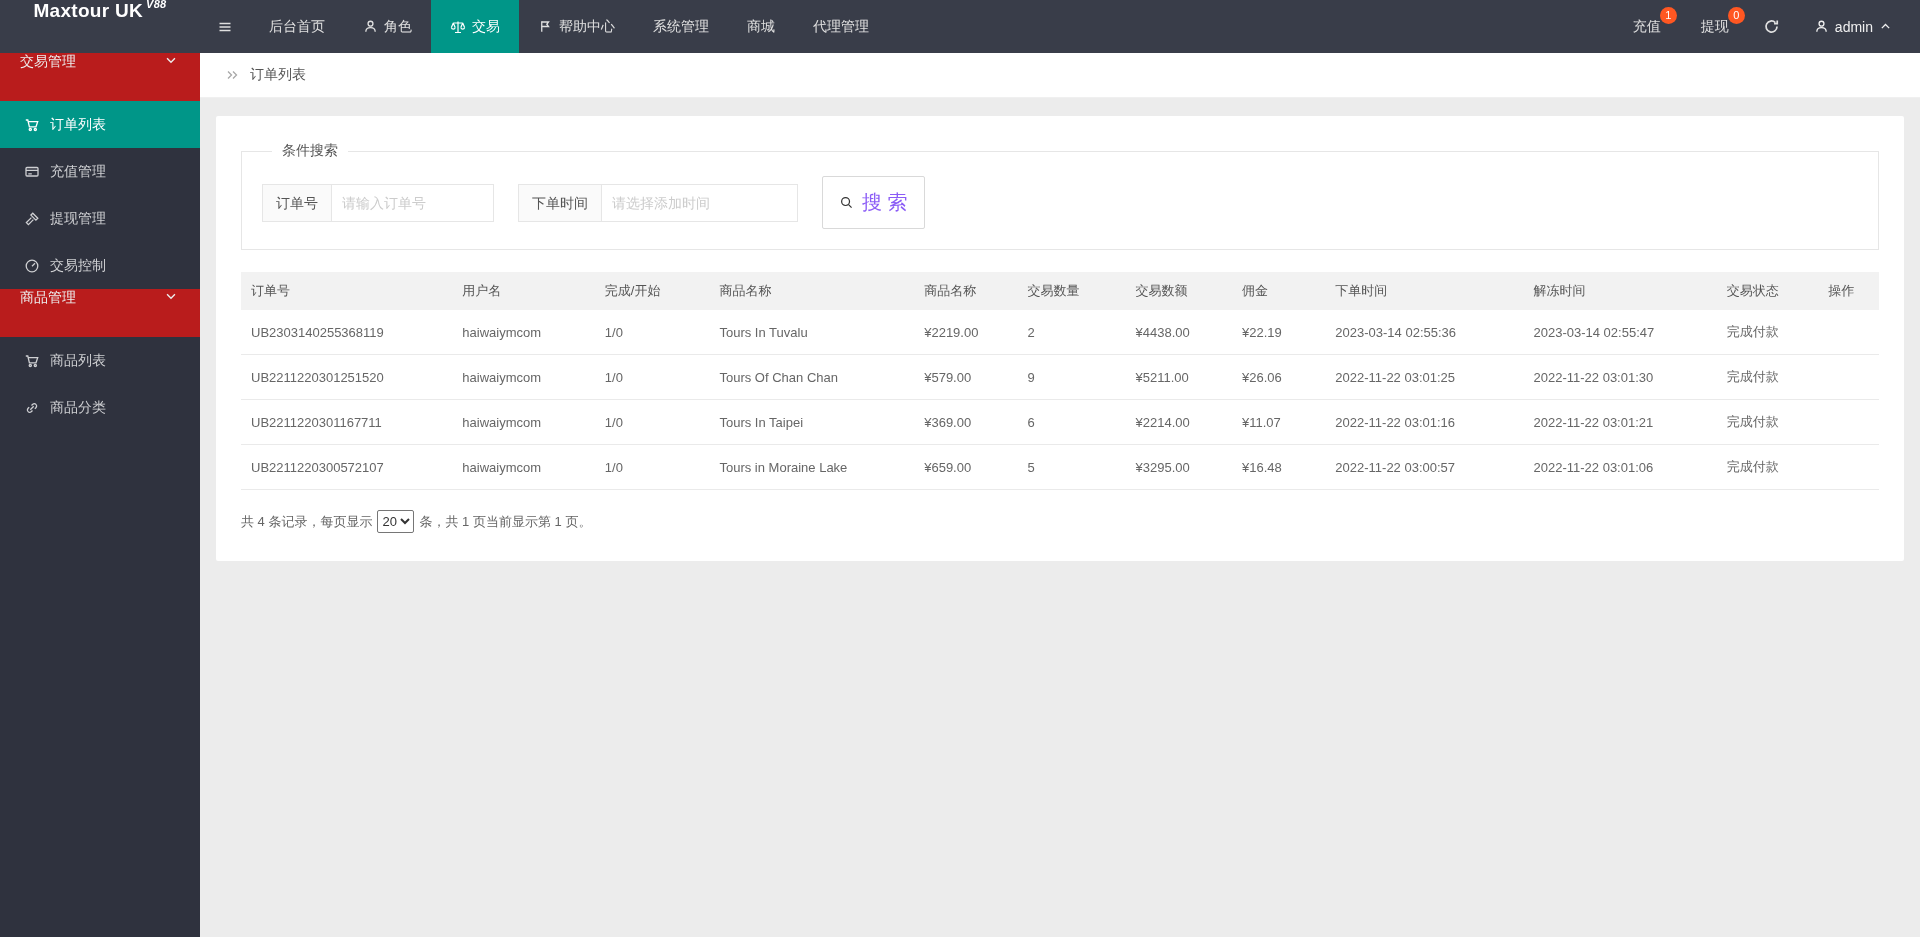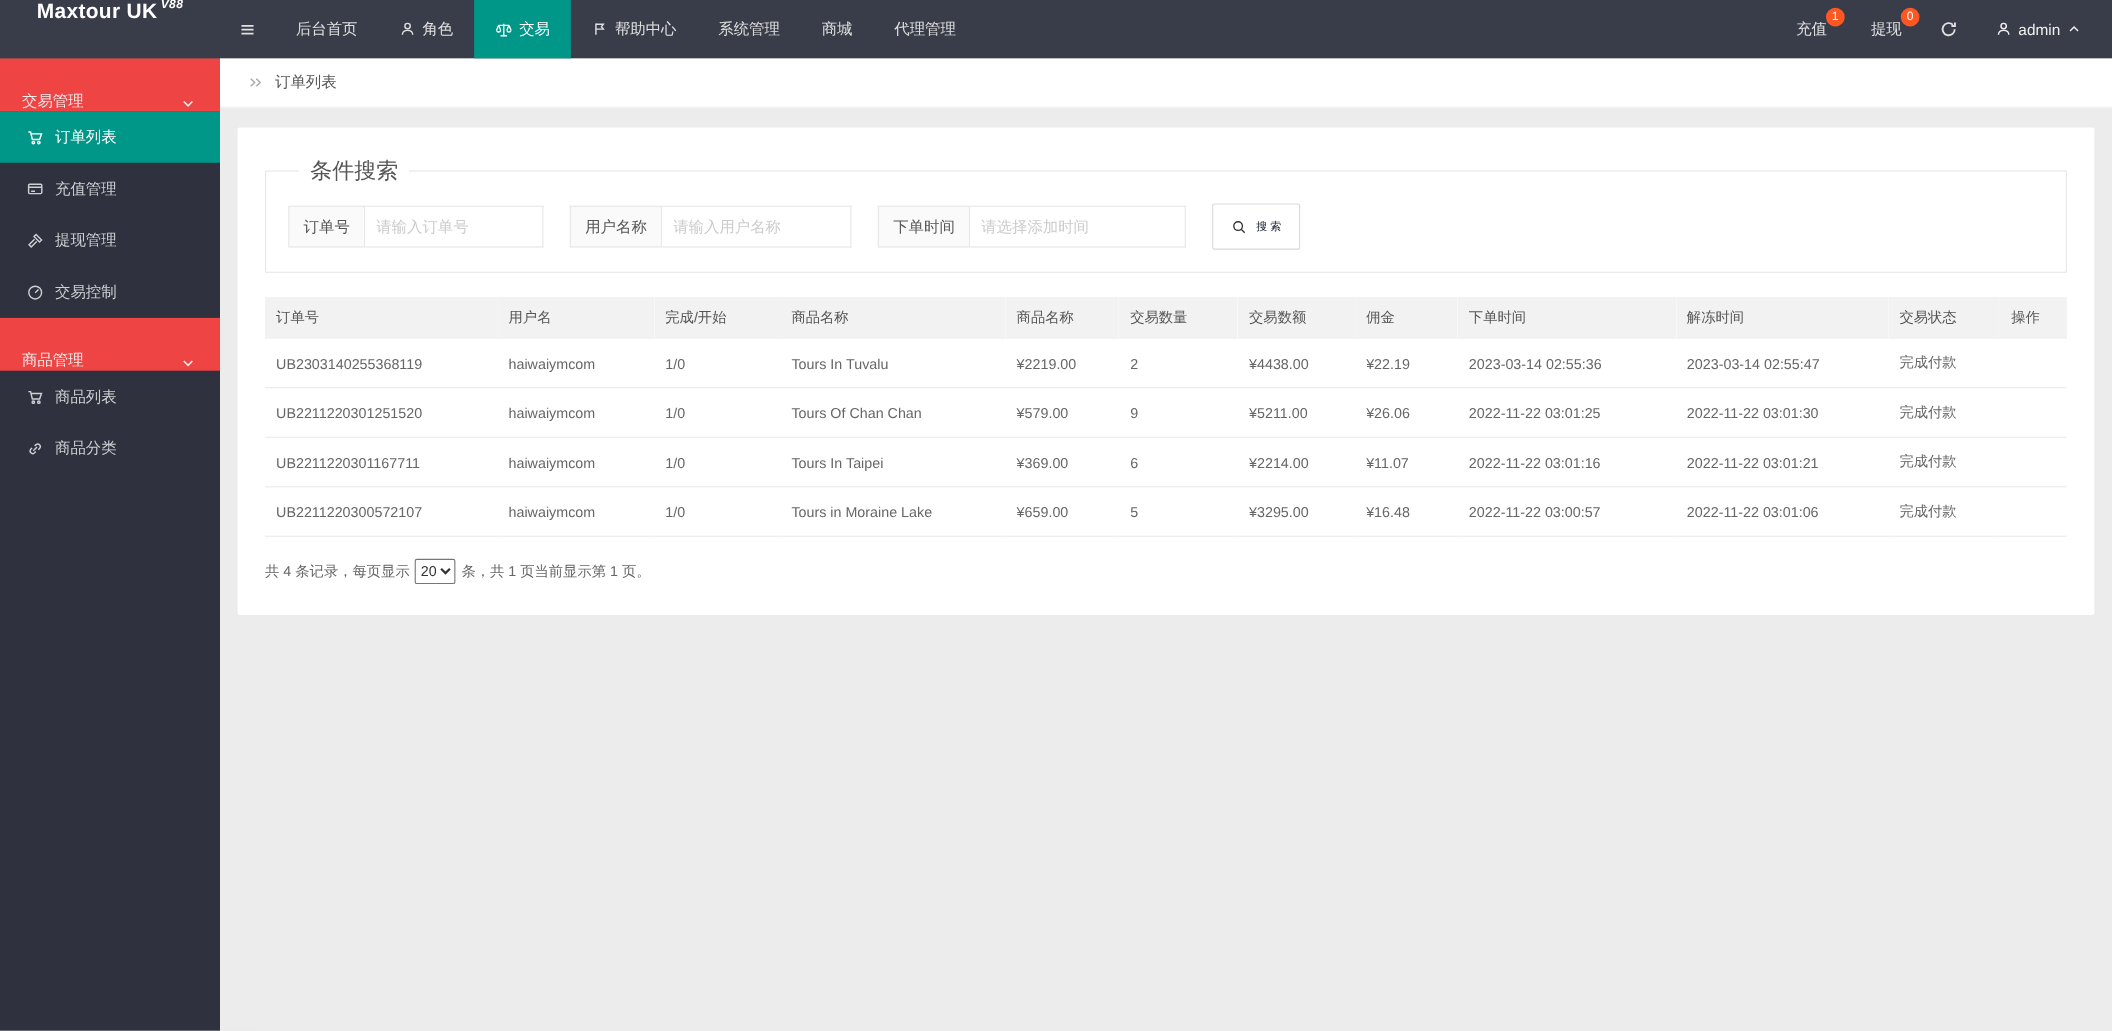--- a/index.html
+++ b/index.html
@@ -19,39 +19,39 @@
   .hamburger { padding:0 17px; }
   .nav-right { margin-left:auto; display:flex; align-items:stretch; padding-right:8px; }
   .badge-wrap { position:relative; display:flex; align-items:center; padding:0 20px; color:#e0e0e0; font-size:14px; cursor:pointer; }
   .badge { position:absolute; top:7px; right:4px; background:#FF5722; color:#fff; font-size:11px; min-width:17px; height:17px; line-height:17px; border-radius:9px; text-align:center; padding:0 4px; }
   .user-wrap { display:flex; align-items:center; gap:6px; padding:0 20px; color:#f0f0f0; font-size:14px; cursor:pointer; }
   .icon-btn { display:flex; align-items:center; padding:0 14px; color:#e0e0e0; cursor:pointer; }
   svg.ic { display:block; }
 
   
   .sidebar { position:absolute; top:53px; left:0; bottom:0; width:200px; background:#2F323E; }
-  .group-header { height:48px; background:#ef4444; color:#ededed; font-size:14px; display:flex; align-items:flex-end; justify-content:space-between; padding:0 22px 0 20px; cursor:pointer; }
+  .group-header { height:48px; background:#b91c1c; color:#ededed; font-size:14px; display:flex; align-items:flex-start; justify-content:space-between; padding:0 22px 0 20px; cursor:pointer; }
   .side-item { height:47px; display:flex; align-items:center; gap:10px; padding:0 18px 0 24px; color:#cfd0d3; font-size:14px; cursor:pointer; }
   .side-item.active { background:#009688; color:#fff; }
 
   
   .main { margin-left:200px; height:884px; }
   .breadcrumb { height:45px; background:#fff; border-bottom:1px solid #f0f0f0; display:flex; align-items:center; gap:9px; padding:0 25px; font-size:14px; color:#555; }
   .content { padding:18px 16px; }
   .card { background:#fff; padding:14px 25px 28px; min-height:368px; border-radius:2px; }
 
   fieldset.search-fs { border:1px solid #e6e6e6; margin:12px 0 22px; padding:16px 20px 20px; }
-  fieldset.search-fs legend { font-size:20px; color:#555; padding:0 10px; margin-left:10px;font-family:Liberation Mono, monospace; }
+  fieldset.search-fs legend { font-size:14px; color:#555; padding:0 10px; margin-left:10px;font-family:Liberation Mono, monospace; }
   .search-row { display:flex; align-items:center; gap:24px; }
   .igroup { display:flex; }
   .ilabel { border:1px solid #e6e6e6; background:#fafafa; height:38px; line-height:36px; padding:0 13px; font-size:14px; color:#555; white-space:nowrap; }
   .igroup input { border:1px solid #e6e6e6; border-left:none; height:38px; padding:0 10px; font-size:14px; color:#333; outline:none; background:#fff; }
   .igroup input::placeholder { color:#ccc; }
   .w1 { width:162px; } .w2 { width:172px; } .w3 { width:196px; }
-  .search-btn { display:flex; align-items:center; gap:8px; height:42px; padding:0 16px; background:#fff; border:1px solid #d9d9d9; border-radius:2px; font-size:10px; color:#0f172a; cursor:pointer; font-family:inherit; }
+  .search-btn { display:flex; align-items:center; gap:8px; height:53px; padding:0 16px; background:#fff; border:1px solid #d9d9d9; border-radius:2px; font-size:20px; color:#8b5cf6; cursor:pointer; font-family:inherit; }
 
   table.orders { width:100%; border-collapse:collapse; table-layout:fixed; }
   table.orders th { background:#f2f2f2; font-weight:normal; text-align:left; font-size:13px; color:#555; padding:10px 10px; white-space:nowrap; overflow:hidden; }
   table.orders td { font-size:13px; color:#666; padding:13px 10px; border-bottom:1px solid #eaeaea; white-space:nowrap; overflow:hidden; }
 
   .pagination { margin-top:20px; display:flex; align-items:center; gap:5px; font-size:13px; color:#666; }
   .pagination select { height:23px; font-size:13px; border:1px solid #767676; border-radius:2px; background:#fff; color:#333; font-family:inherit; }
 </style>
 </head>
 <body>
@@ -208,24 +208,20 @@
 
   <div class="content">
     <div class="card">
 
       <fieldset class="search-fs">
         <legend>条件搜索</legend>
         <div class="search-row">
           <div class="igroup">
             <span class="ilabel">订单号</span>
             <input class="w1" type="text" placeholder="请输入订单号" style="">
-          </div>
-          <div class="igroup">
-            <span class="ilabel">用户名称</span>
-            <input class="w2" type="text" placeholder="请输入用户名称" style="">
           </div>
           <div class="igroup">
             <span class="ilabel">下单时间</span>
             <input class="w3" type="text" placeholder="请选择添加时间" style="">
           </div>
           <button class="search-btn">
             <svg class="ic" width="15" height="15" viewBox="0 0 16 16" fill="none" stroke="#333" stroke-width="1.3">
                 <circle cx="7" cy="7" r="4.2"></circle>
                 <path d="M10.2 10.2l3.2 3.2"></path>
               </svg>

